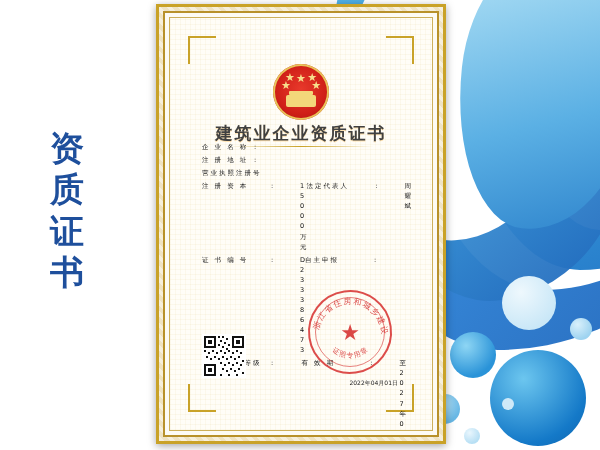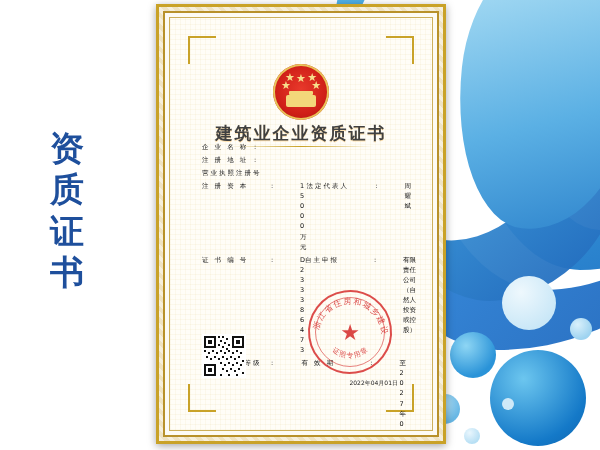--- a/index.html
+++ b/index.html
@@ -301,21 +301,20 @@
 
         <div class="row2col">
           <span class="half">
             <span class="lbl">证 书 编 号</span>
             <span class="colon">:</span>
             <span class="val">D233386473</span>
           </span>
           <span class="half">
             <span class="lbl">自主申报</span>
             <span class="colon">:</span>
-            <span class="val">有限责任公司（自然人投资或控股）</span>
           </span>
         </div>
 
         <div class="row2col">
           <span class="half">
             <span class="lbl">资质类别及等级</span>
             <span class="colon">:</span>
             <span class="val"></span>
           </span>
           <span class="half">

